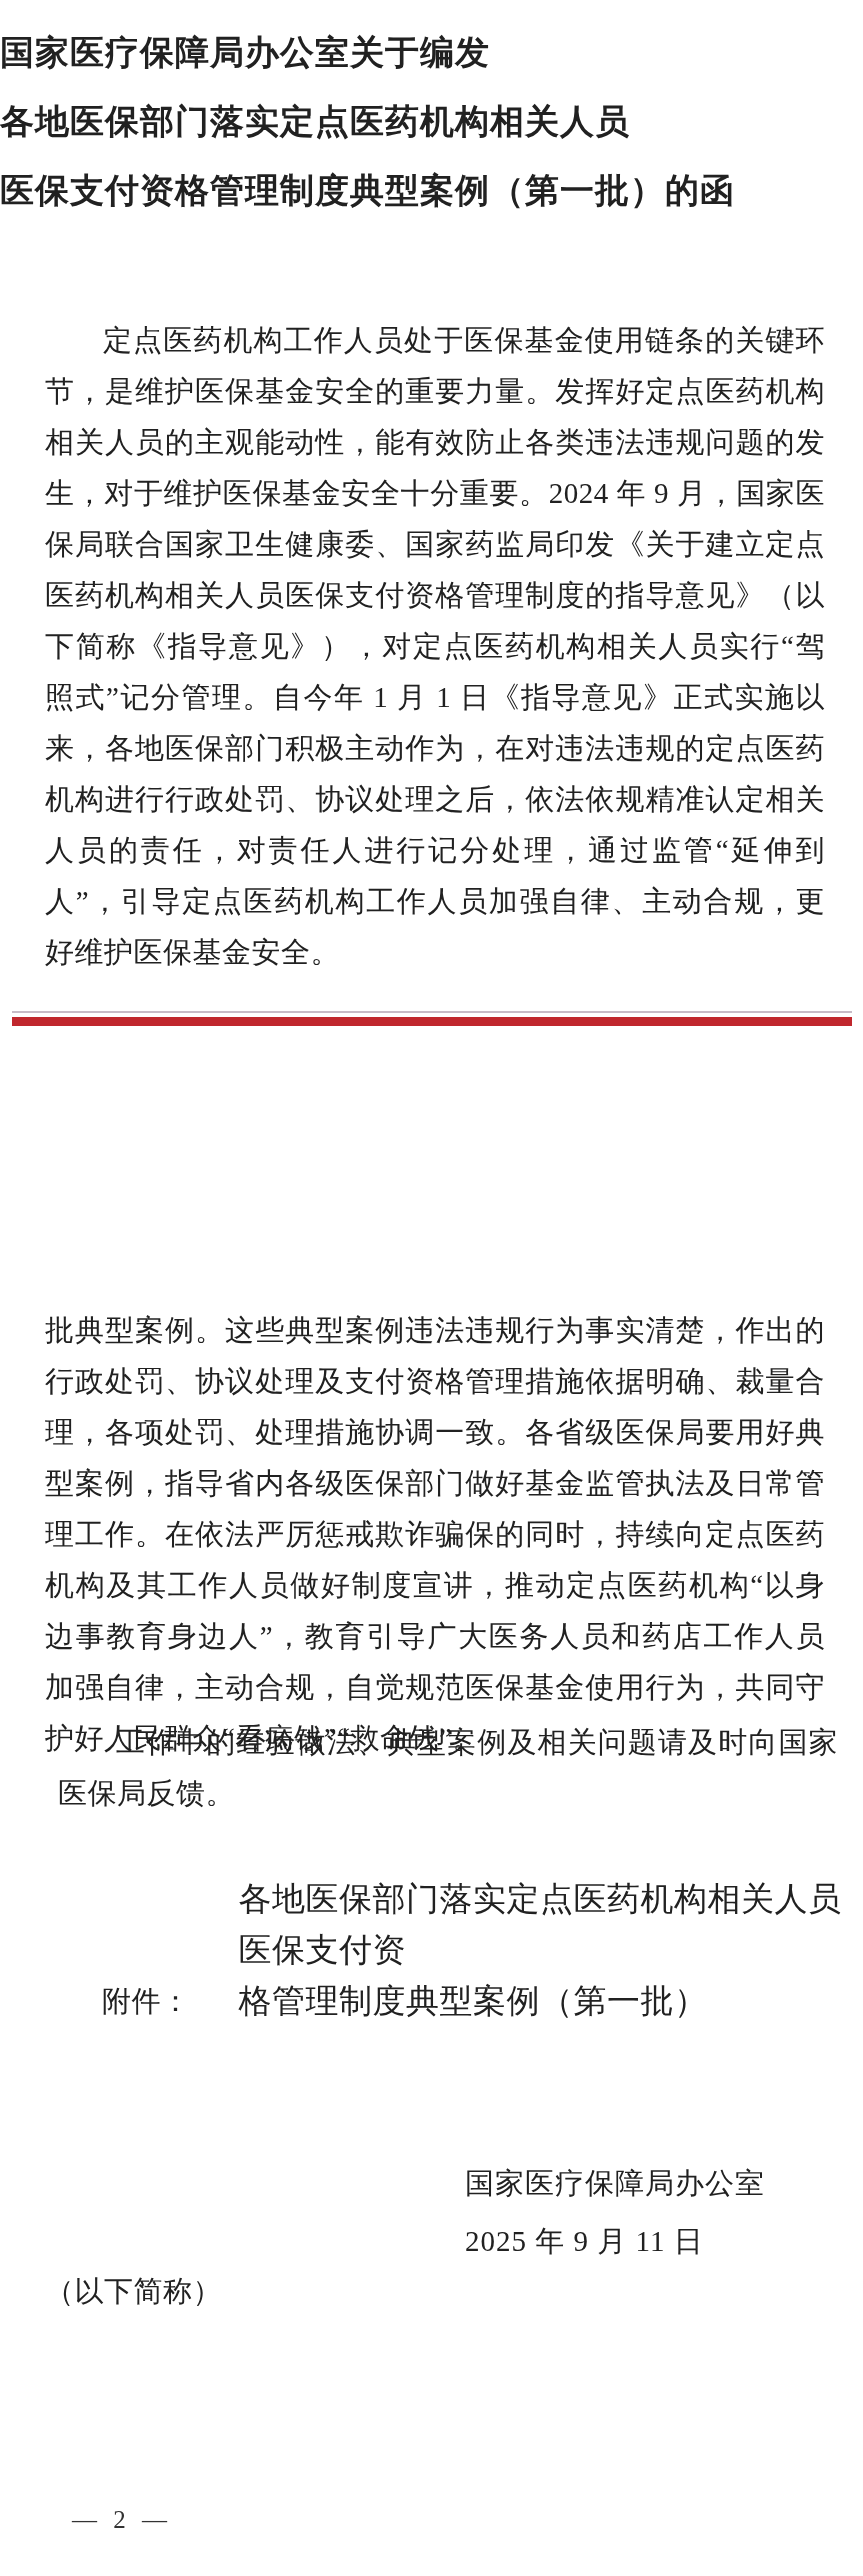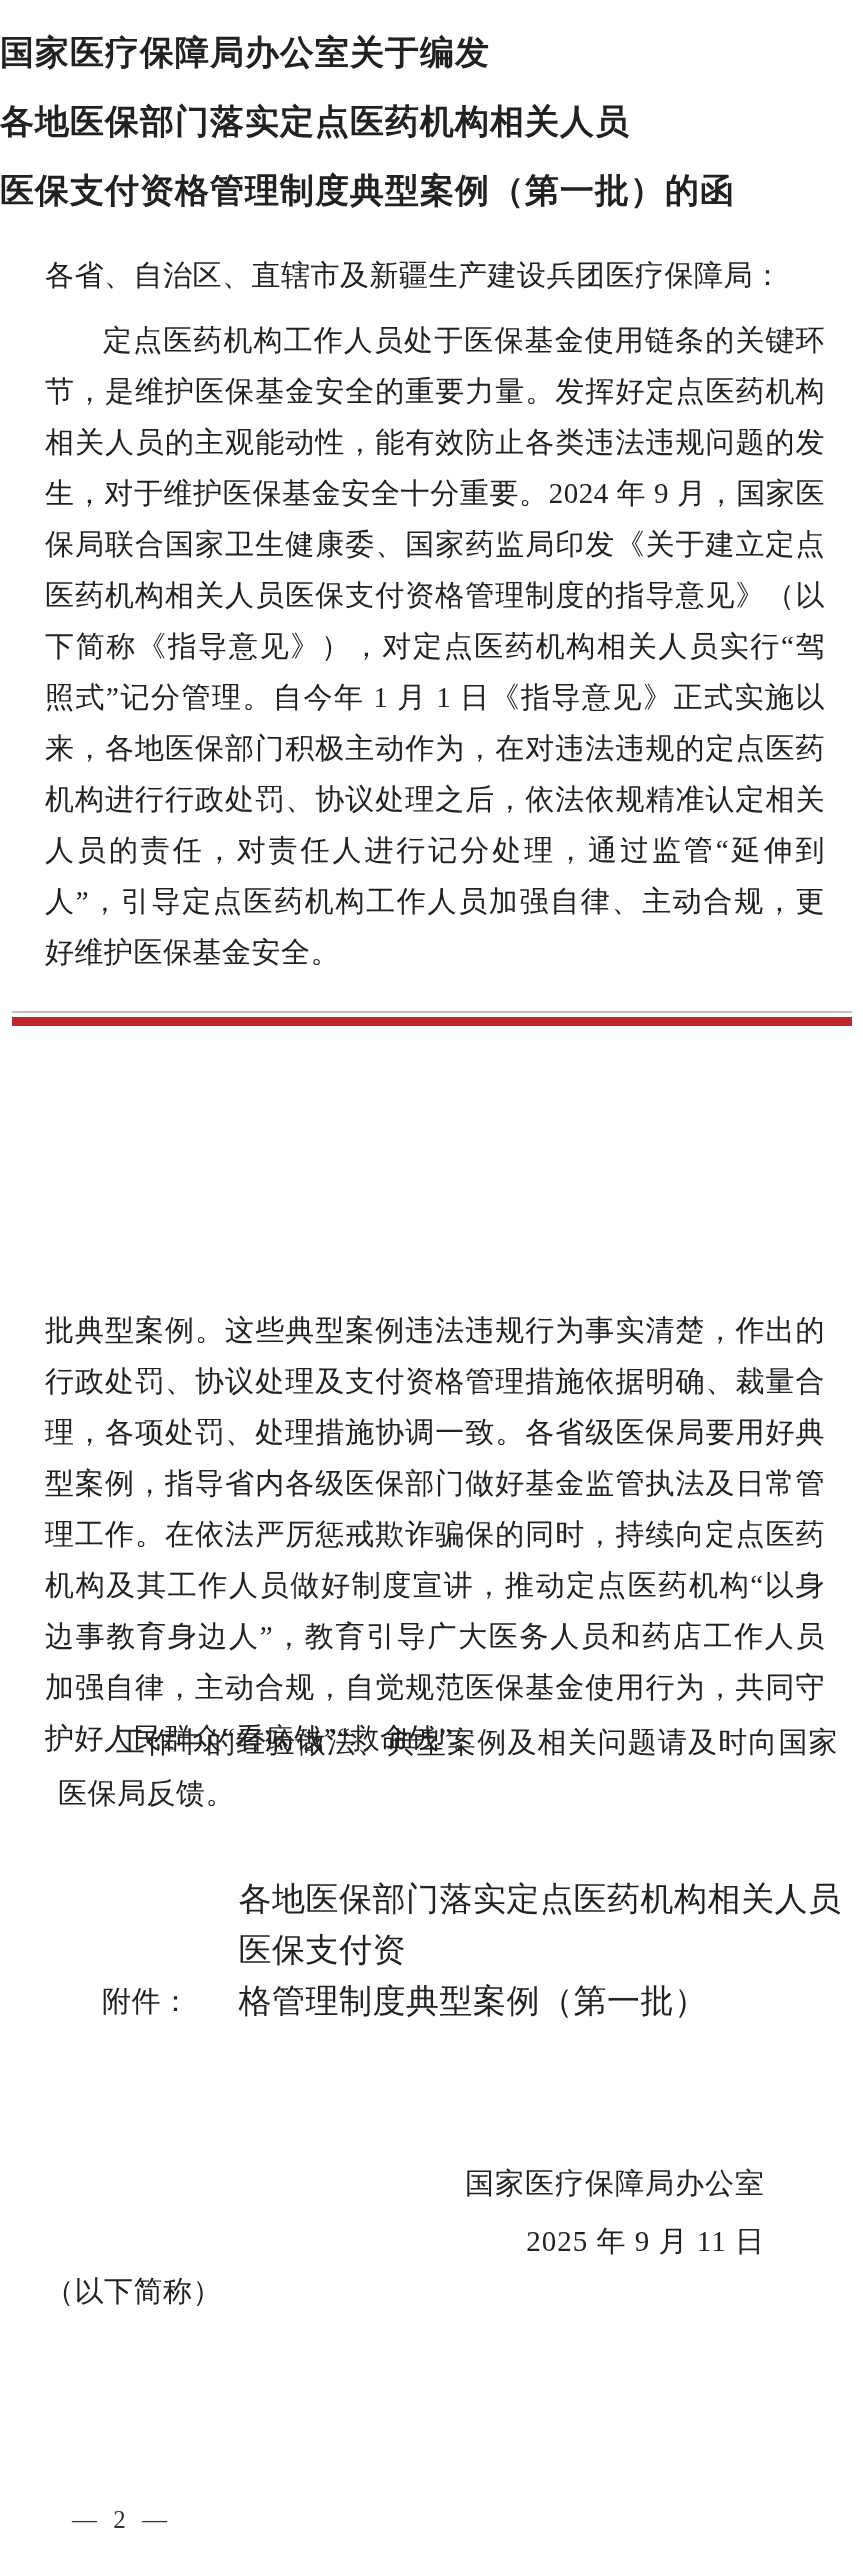--- a/index.html
+++ b/index.html
@@ -49,21 +49,21 @@
   .attachment {
     position: absolute; top: 1874px; left: 102px;
     display: flex; flex-direction: row; align-items: flex-end; gap: 48px;
   }
   .attachment .att-label {
     font-size: 29px; line-height: 51px; letter-spacing: 0.5px; white-space: nowrap;
   }
   .attachment .att-body { font-size: 33px; line-height: 51px; letter-spacing: 0.5px; }
   .signature {
     position: absolute; top: 2155px; right: 99px;
-    text-align: right;
+    text-align: left;
   }
   .signature .sig-org {
     font-size: 29px; line-height: 57px; letter-spacing: 1px; white-space: nowrap;
   }
   .signature .sig-date {
     font-size: 29px; line-height: 59px; letter-spacing: 1px; white-space: nowrap;
   }
   .disclosure {
     position: absolute; top: 2266px; left: 45px;
     font-size: 29px; line-height: 51px; letter-spacing: 0.5px;
@@ -78,21 +78,20 @@
 <body>
 
 <div class="page">
 
   <div class="title-block">
     <div class="title-line">国家医疗保障局办公室关于编发</div>
     <div class="title-line">各地医保部门落实定点医药机构相关人员</div>
     <div class="title-line">医保支付资格管理制度典型案例（第一批）的函</div>
   </div>
 
-  <div class="salutation">各省、自治区、直辖市及新疆生产建设兵团医疗保障局：</div>
 
   <div class="para body-text indent p1">定点医药机构工作人员处于医保基金使用链条的关键环节，是维护医保基金安全的重要力量。发挥好定点医药机构相关人员的主观能动性，能有效防止各类违法违规问题的发生，对于维护医保基金安全十分重要。2024 年 9 月，国家医保局联合国家卫生健康委、国家药监局印发《关于建立定点医药机构相关人员医保支付资格管理制度的指导意见》（以下简称《指导意见》），对定点医药机构相关人员实行“驾照式”记分管理。自今年 1 月 1 日《指导意见》正式实施以来，各地医保部门积极主动作为，在对违法违规的定点医药机构进行行政处罚、协议处理之后，依法依规精准认定相关人员的责任，对责任人进行记分处理，通过监管“延伸到人”，引导定点医药机构工作人员加强自律、主动合规，更好维护医保基金安全。</div>
 
 
   <div class="divider-thin" style="background: rgb(199, 188, 199);"></div>
   <div class="divider-red" style="background: rgb(192, 39, 45);"></div>
 
   <div class="para body-text p2b">批典型案例。这些典型案例违法违规行为事实清楚，作出的行政处罚、协议处理及支付资格管理措施依据明确、裁量合理，各项处罚、处理措施协调一致。各省级医保局要用好典型案例，指导省内各级医保部门做好基金监管执法及日常管理工作。在依法严厉惩戒欺诈骗保的同时，持续向定点医药机构及其工作人员做好制度宣讲，推动定点医药机构“以身边事教育身边人”，教育引导广大医务人员和药店工作人员加强自律，主动合规，自觉规范医保基金使用行为，共同守护好人民群众“看病钱”“救命钱”。</div>
 
   <div class="para body-text indent p3">工作中的经验做法、典型案例及相关问题请及时向国家医保局反馈。</div>

